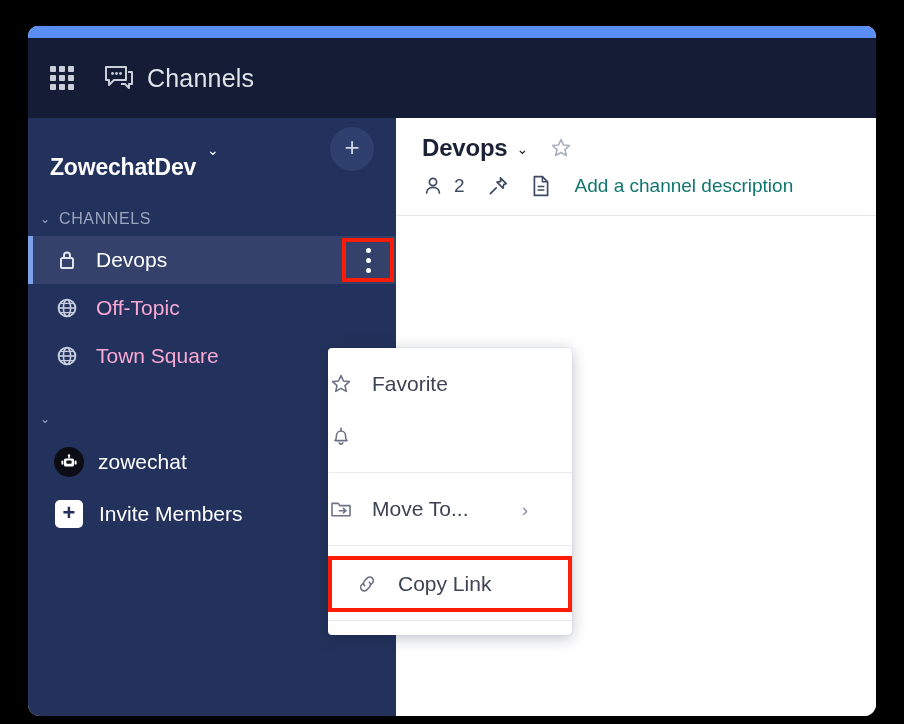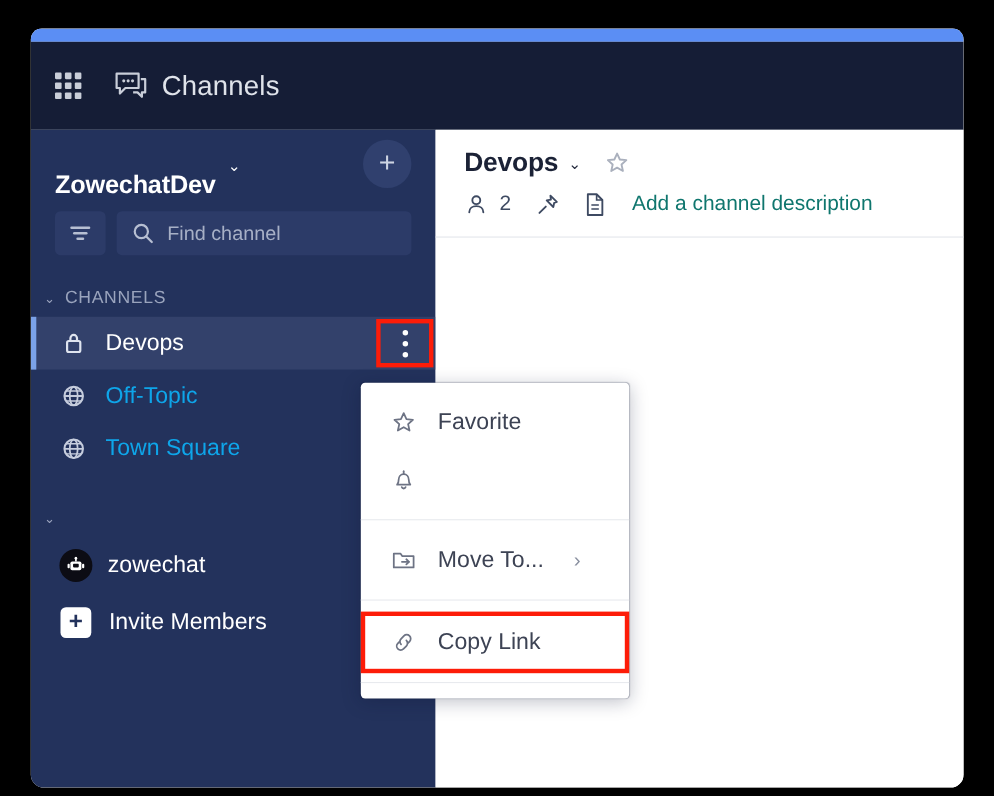--- a/index.html
+++ b/index.html
@@ -182,21 +182,21 @@
     background: #7ba2e8;
   }
   .chan-icon {
     width: 26px;
     display: flex;
     align-items: center;
     justify-content: center;
     margin-right: 16px;
   }
   .chan-label {
-    color: #0ea5e9;
+    color: #f9a8d4;
     font-size: 21px;
   }
   .chan-row.active .chan-label { color: #ffffff; }
 
   
   .dots-btn {
     position: absolute;
     left: 314px;
     top: 2px;
     width: 52px;
@@ -313,21 +313,20 @@
     background: #ffffff;
     border-radius: 4px;
     box-shadow: 0 3px 16px rgba(10,20,50,.26), 0 0 1px rgba(10,20,50,.3);
     padding: 10px 0 0 0;
     z-index: 20;
   }
   .menu-item {
     height: 52px;
     display: flex;
     align-items: center;
-    padding-left: 26px;
     box-sizing: border-box;
     position: relative;
   }
   .menu-icon {
     width: 26px;
     display: flex;
     align-items: center;
     justify-content: center;
     margin-right: 18px;
   }
@@ -399,40 +398,20 @@
   <div class="sidebar">
 
     <div class="team-row">
       <span class="team-name">ZowechatDev</span>
       <span class="team-caret">⌄</span>
       <div class="add-btn">
         <span>+</span>
       </div>
     </div>
 
-    <div class="search-row">
-      <div class="filter-btn">
-        <span>
-          <svg width="22" height="18" viewBox="0 0 22 18">
-            <line x1="3" y1="4" x2="19" y2="4" stroke="#b7bfd2" stroke-width="2.2" stroke-linecap="round"></line>
-            <line x1="5.5" y1="9" x2="16.5" y2="9" stroke="#b7bfd2" stroke-width="2.2" stroke-linecap="round"></line>
-            <line x1="8.5" y1="14" x2="13.5" y2="14" stroke="#b7bfd2" stroke-width="2.2" stroke-linecap="round"></line>
-          </svg>
-        </span>
-      </div>
-      <div class="search-box">
-        <span>
-          <svg width="20" height="20" viewBox="0 0 20 20">
-            <circle cx="8.5" cy="8.5" r="6" fill="none" stroke="#b7bfd2" stroke-width="2"></circle>
-            <line x1="13" y1="13" x2="18" y2="18" stroke="#b7bfd2" stroke-width="2" stroke-linecap="round"></line>
-          </svg>
-        </span>
-        <span class="search-placeholder">Find channel</span>
-      </div>
-    </div>
 
     <div class="section-header">
       <span class="caret">⌄</span>
       <span class="section-label">CHANNELS</span>
     </div>
 
     <div class="chan-row active">
       <span class="chan-icon">
         <svg width="20" height="22" viewBox="0 0 20 22">
           <rect x="4" y="9" width="12" height="10" rx="1.6" fill="none" stroke="#dfe4ef" stroke-width="2"></rect>

